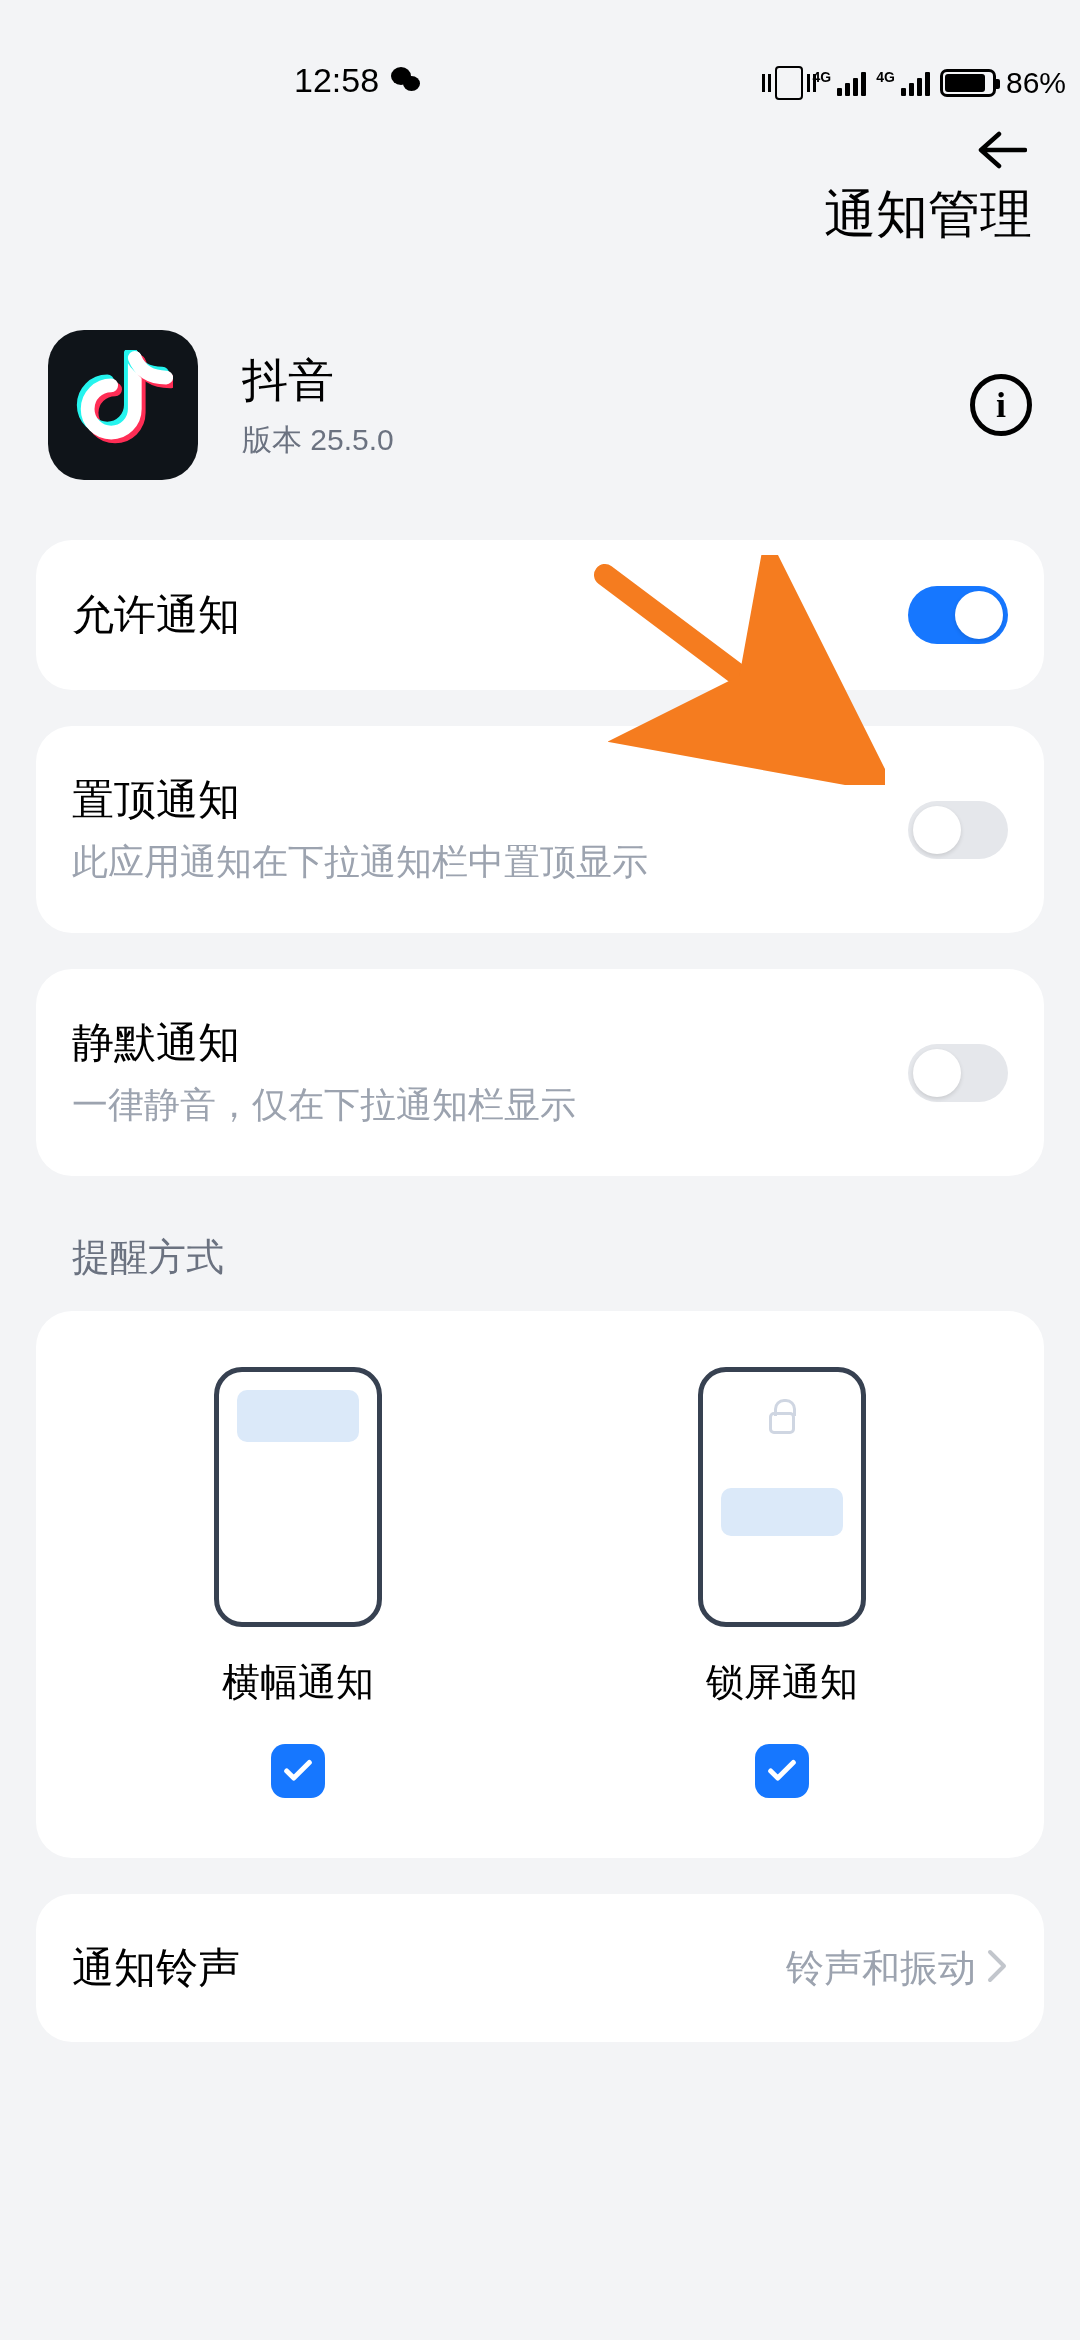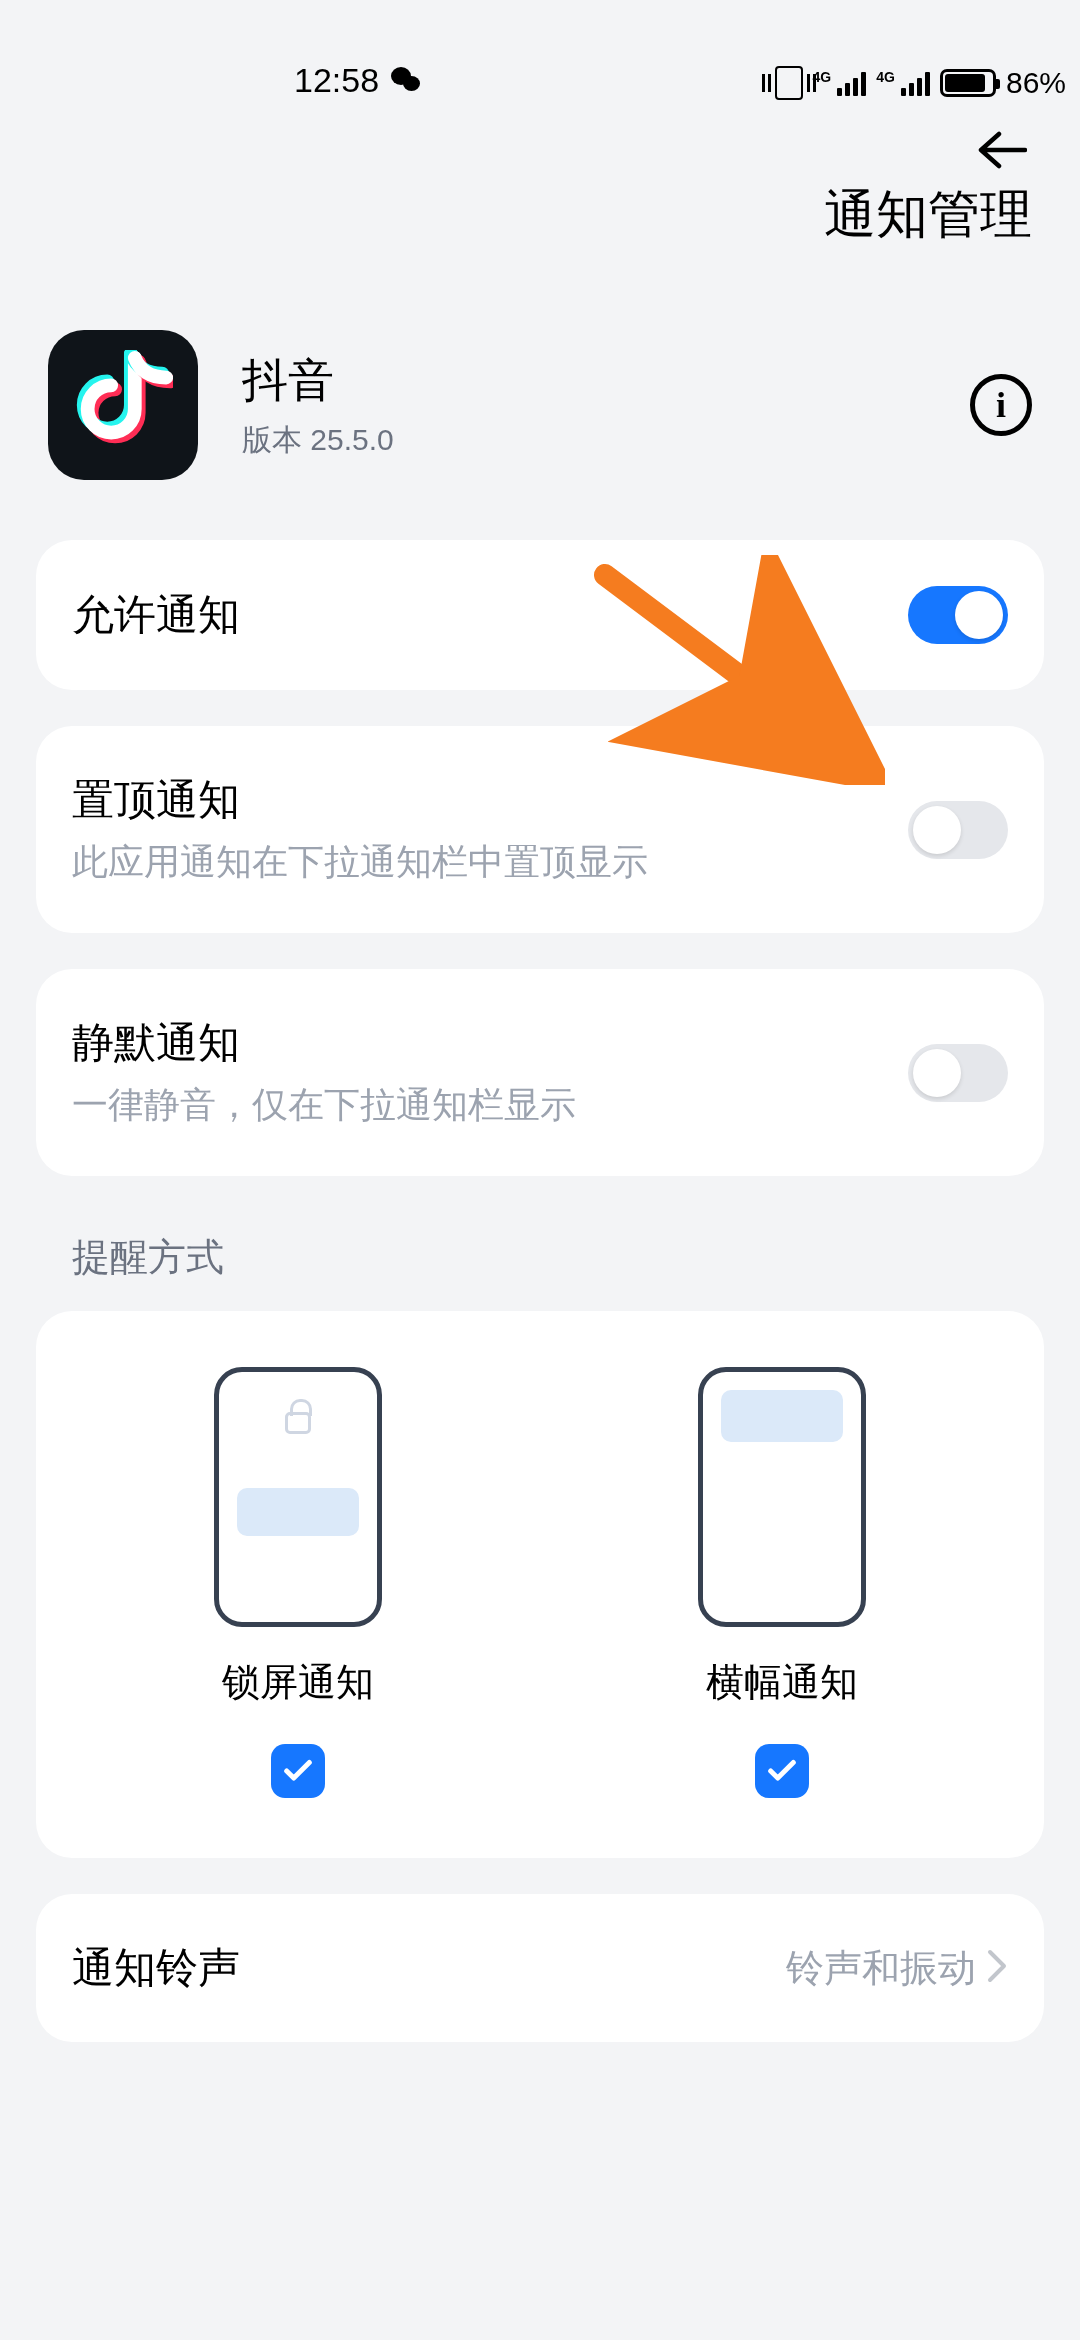--- a/index.html
+++ b/index.html
@@ -253,39 +253,39 @@
 </div>
 
 <div class="section-label">提醒方式</div>
 
 <div class="card">
   <div class="modes">
 
     <div class="mode">
       <div class="phone">
         <div class="phone-inner">
-          <div class="lock-icon"></div>
-          <div class="lock-bar"></div>
+          <div class="banner-bar"></div>
         </div>
       </div>
-      <div class="mode-label">锁屏通知</div>
+      <div class="mode-label">横幅通知</div>
       <div class="checkbox">
         <svg viewBox="0 0 24 24">
             <path d="M4 12 l5 5 L20 6" stroke="#fff" stroke-width="3.5" fill="none" stroke-linecap="round" stroke-linejoin="round"></path>
           </svg>
       </div>
     </div>
 
     <div class="mode">
       <div class="phone">
         <div class="phone-inner">
-          <div class="banner-bar"></div>
+          <div class="lock-icon"></div>
+          <div class="lock-bar"></div>
         </div>
       </div>
-      <div class="mode-label">横幅通知</div>
+      <div class="mode-label">锁屏通知</div>
       <div class="checkbox">
         <svg viewBox="0 0 24 24">
             <path d="M4 12 l5 5 L20 6" stroke="#fff" stroke-width="3.5" fill="none" stroke-linecap="round" stroke-linejoin="round"></path>
           </svg>
       </div>
     </div>
 
   </div>
 </div>
 

